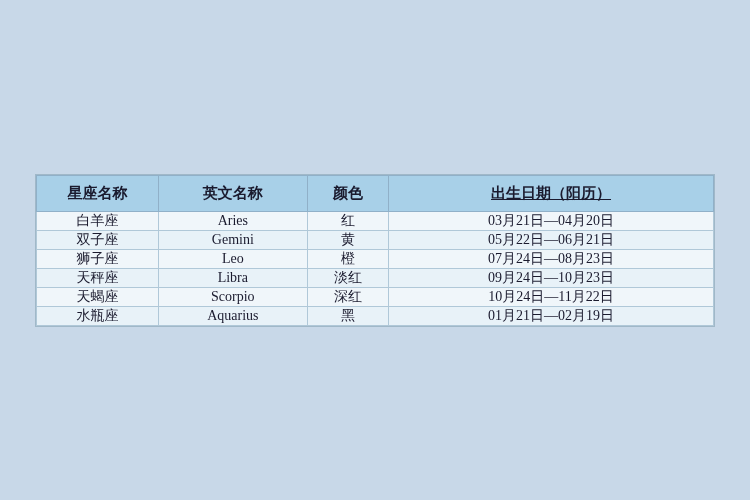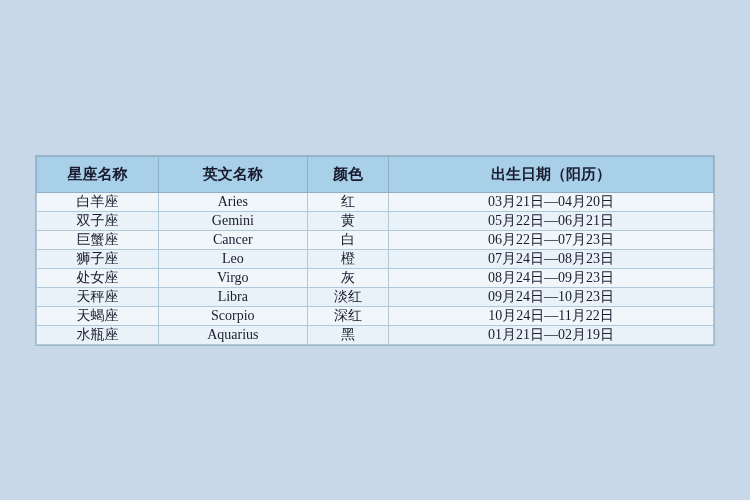--- a/index.html
+++ b/index.html
@@ -54,21 +54,21 @@
       border: 1px solid #b0c8d8;
       padding: 0 10px;
       text-align: center;
       font-size: 14px;
       color: #1a1a2e;
     }
 
     .col-zh { width: 18%; margin-top: 41px; }
     .col-en { width: 22%; }
     .col-color { width: 12%; }
-    .col-date { width: 48%; }
+    .col-date { width: 48%; text-decoration: underline; }
   </style>
 </head>
 <body>
 
 <div class="table-container">
   <table>
     <thead>
       <tr>
         <th class="col-zh">星座名称</th>
         <th class="col-en">英文名称</th>
@@ -83,36 +83,24 @@
           <td>红</td>
           <td>03月21日—04月20日</td>
         </tr>
         <tr>
           <td>双子座</td>
           <td>Gemini</td>
           <td>黄</td>
           <td>05月22日—06月21日</td>
         </tr>
         <tr>
-          <td>巨蟹座</td>
-          <td>Cancer</td>
-          <td>白</td>
-          <td>06月22日—07月23日</td>
-        </tr>
-        <tr>
           <td>狮子座</td>
           <td>Leo</td>
           <td>橙</td>
           <td>07月24日—08月23日</td>
-        </tr>
-        <tr>
-          <td>处女座</td>
-          <td>Virgo</td>
-          <td>灰</td>
-          <td>08月24日—09月23日</td>
         </tr>
         <tr>
           <td>天秤座</td>
           <td>Libra</td>
           <td>淡红</td>
           <td>09月24日—10月23日</td>
         </tr>
         <tr>
           <td>天蝎座</td>
           <td>Scorpio</td>

